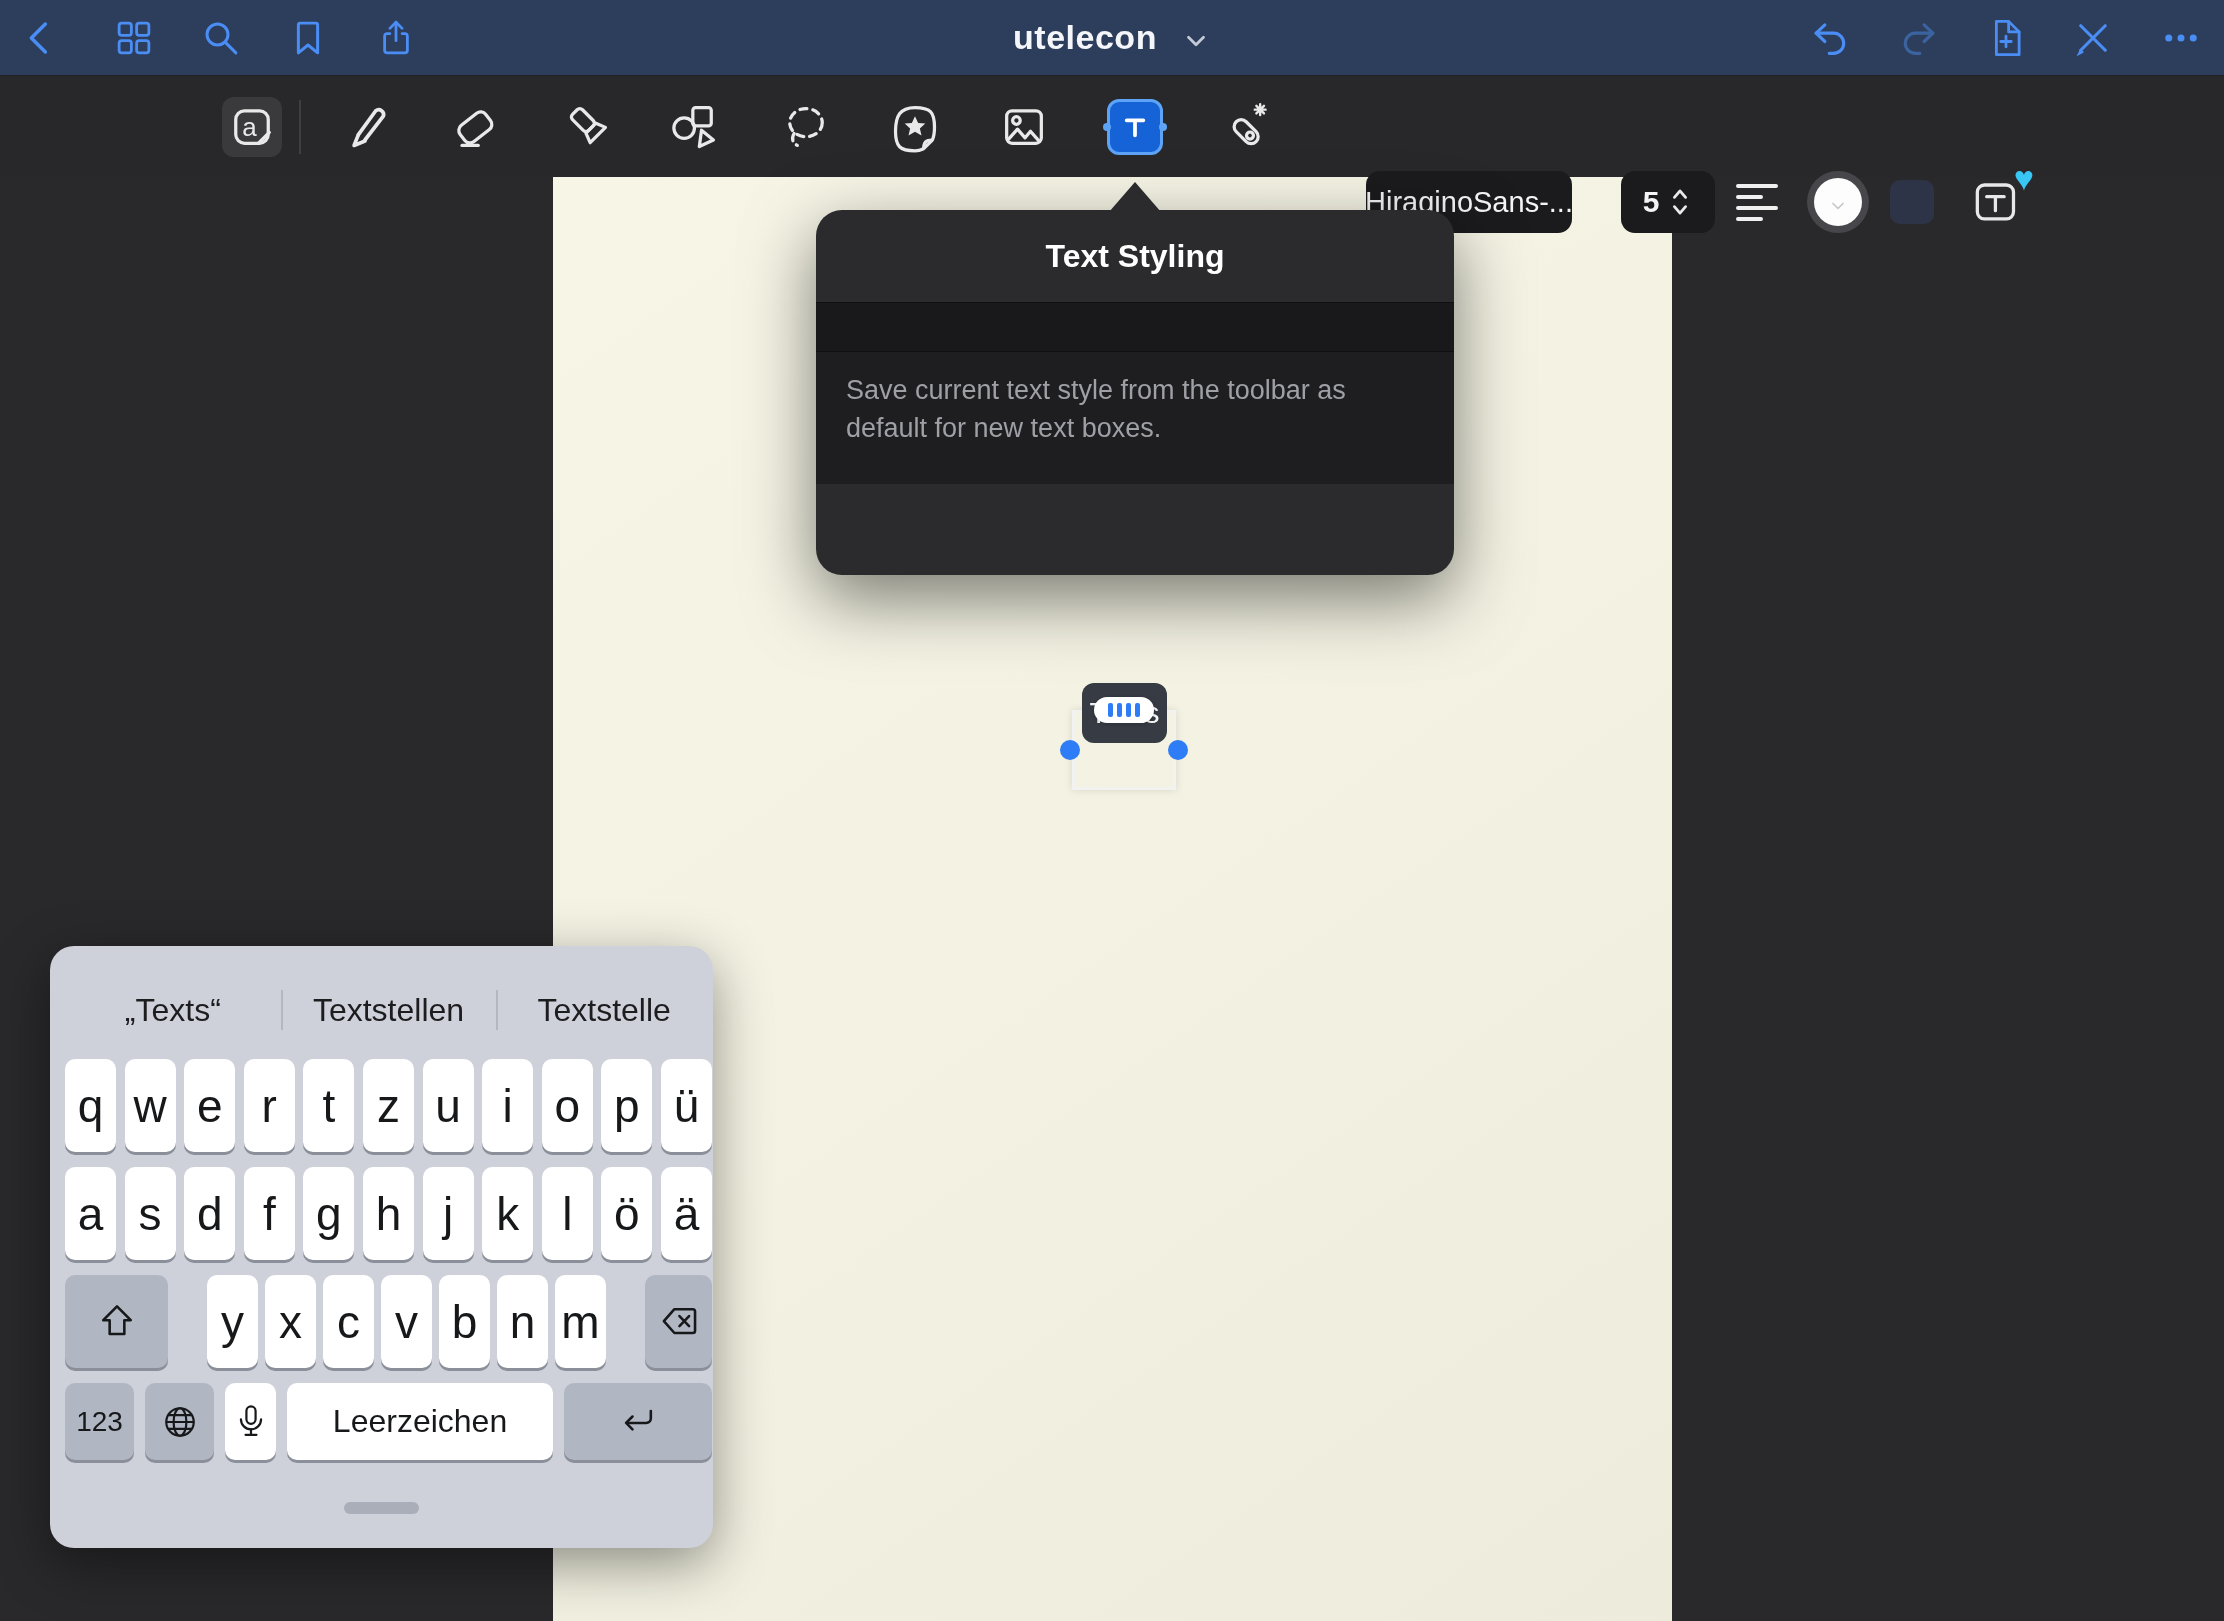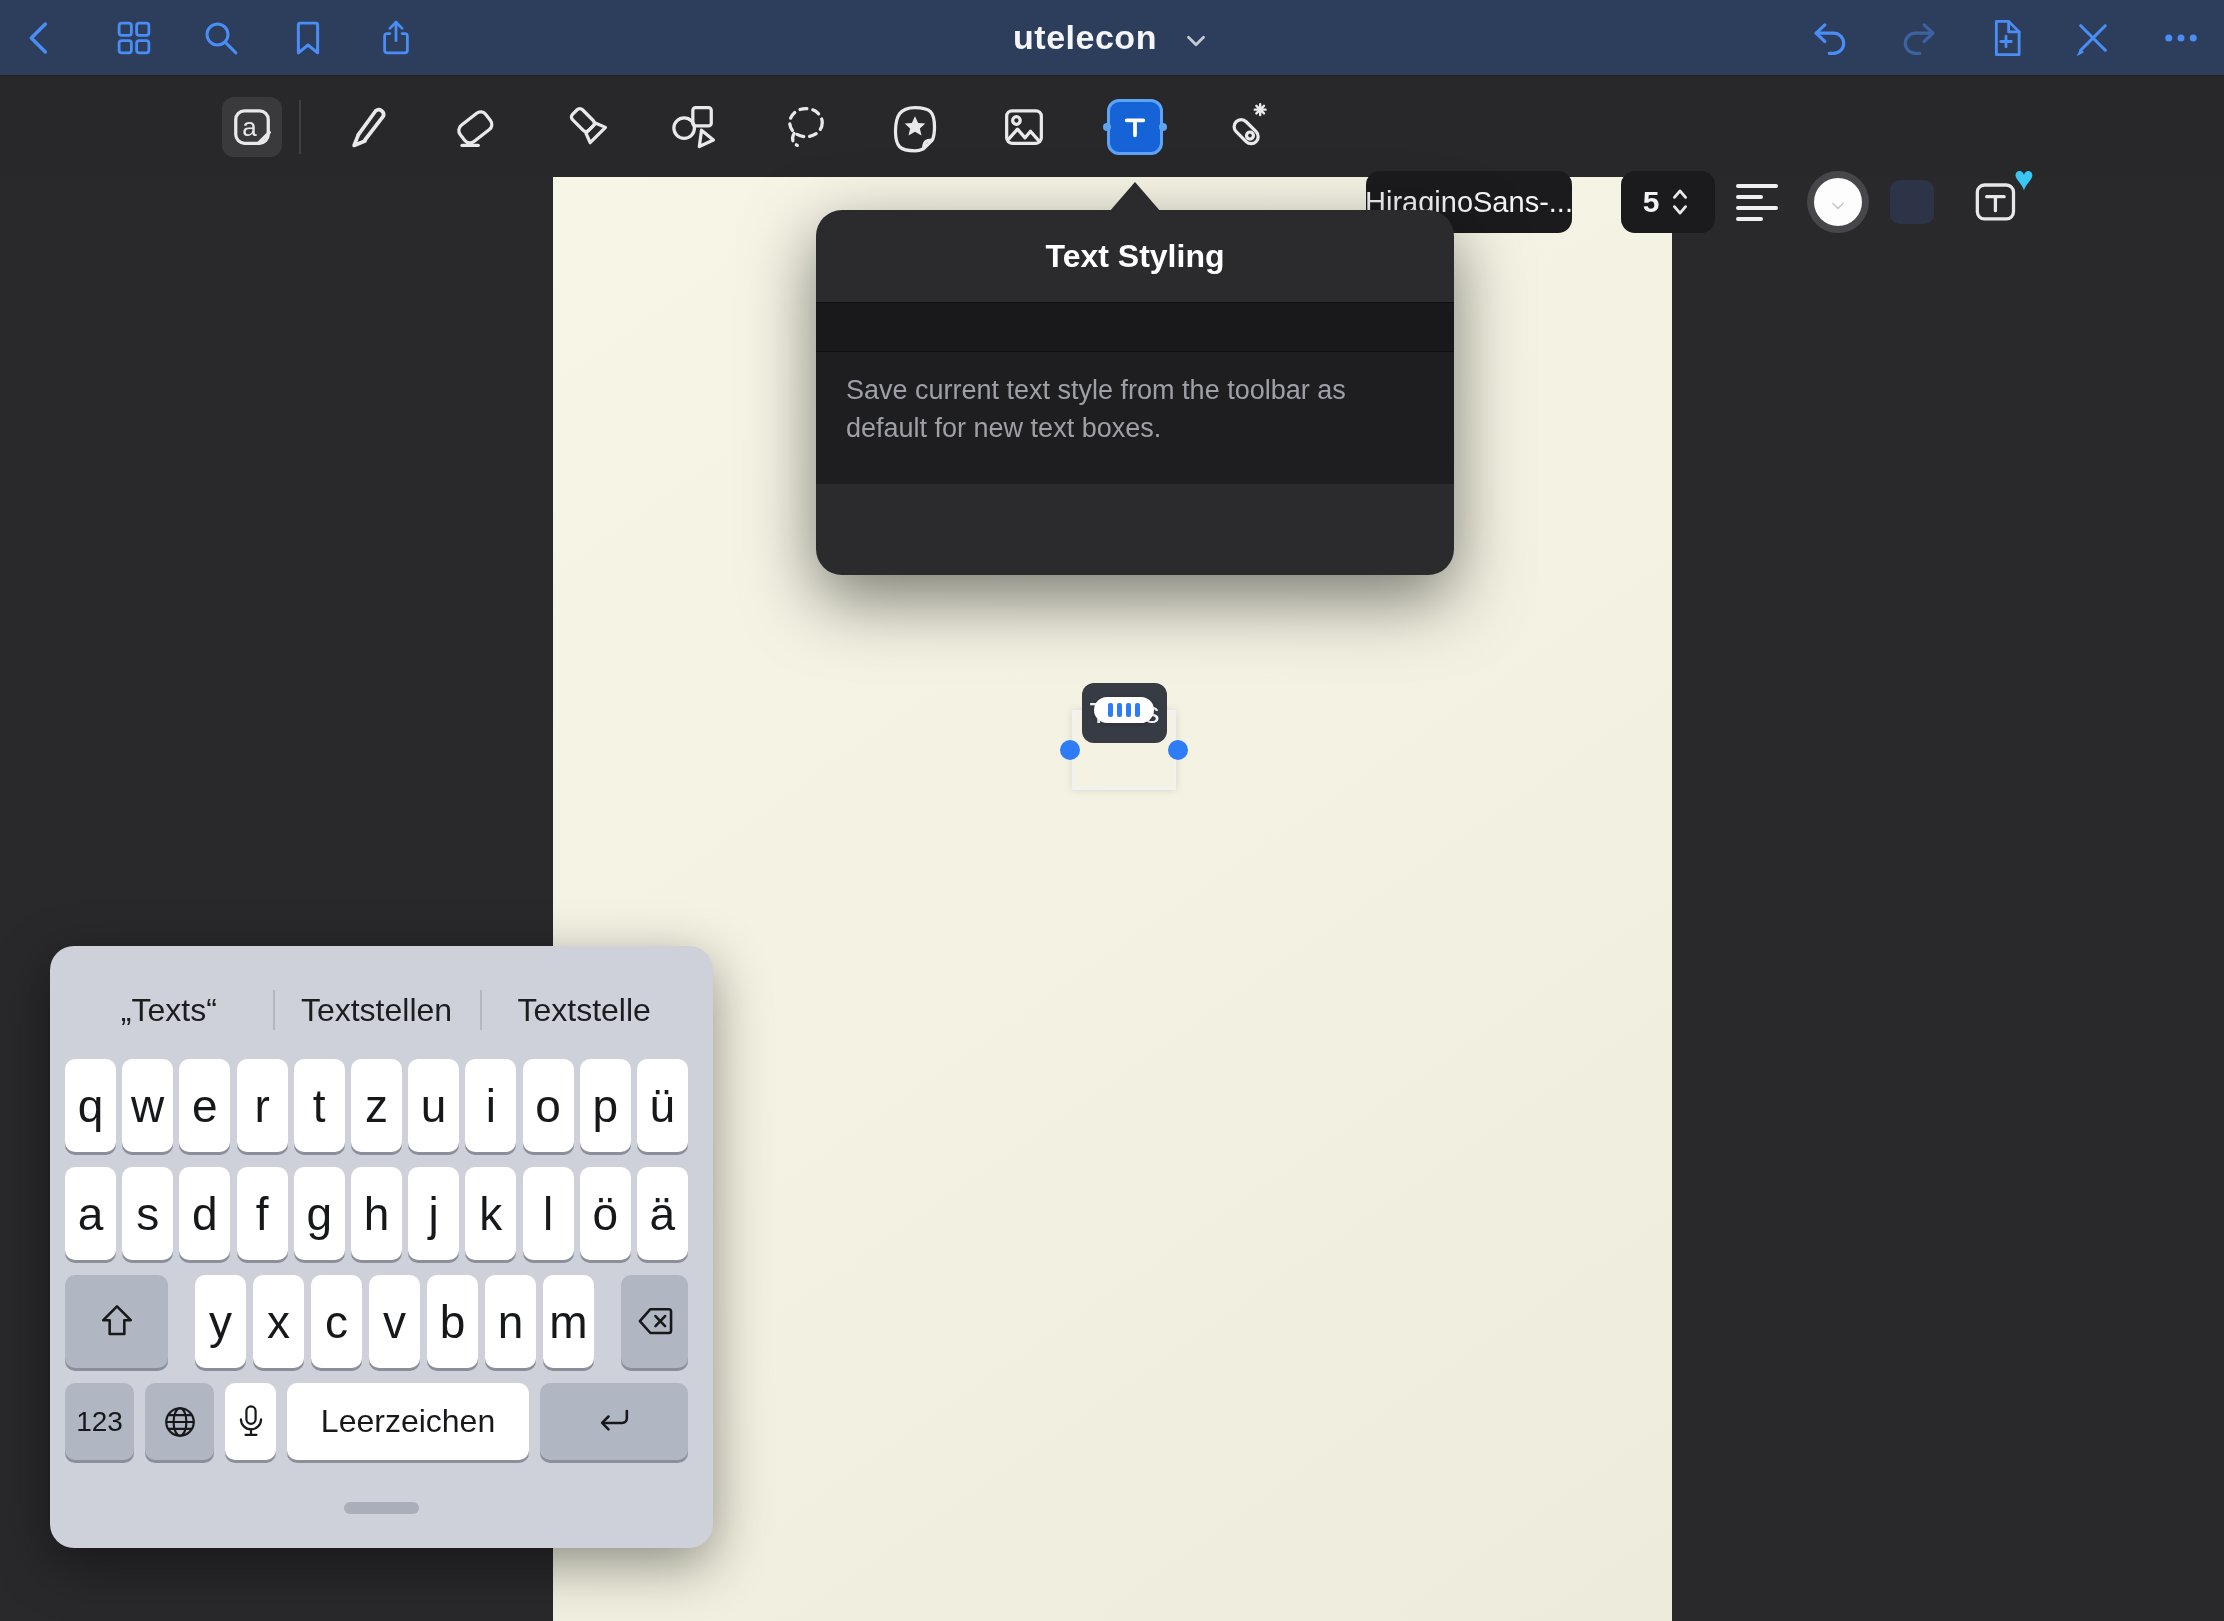--- a/index.html
+++ b/index.html
@@ -55,21 +55,21 @@
 
   
   #sel-frame { position:absolute; left:1072px; top:710px; width:104px; height:80px; border:3px solid #f2f2f0; box-shadow:0 0 8px rgba(0,0,0,.12); z-index:10; }
   #text-obj { position:absolute; left:1082px; top:683px; width:85px; height:60px; background:#363b44; border-radius:12px; display:flex; align-items:center; justify-content:center; color:#f5f6f7; font-size:30px; z-index:11; }
   #drag-pill { position:absolute; left:1094px; top:697px; width:60px; height:26px; background:#ffffff; border-radius:13px; display:flex; align-items:center; justify-content:center; gap:4px; z-index:12; box-shadow:0 1px 4px rgba(0,0,0,.2); }
   #drag-pill i { width:5px; height:14px; border-radius:2px; background:#2e7cf6; }
   .handle { position:absolute; width:20px; height:20px; border-radius:50%; background:#2e7cf6; z-index:12; }
   #handle-l { left:1060px; top:740px; } #handle-r { left:1168px; top:740px; }
 
   
-  #kb { position:absolute; left:50px; top:946px; width:663px; height:602px; background:#ced1da; border-radius:24px; box-shadow:0 16px 55px rgba(0,0,0,.42); z-index:50; padding:30px 25px 0 15px; }
+  #kb { position:absolute; left:50px; top:946px; width:663px; height:602px; background:#ced1da; border-radius:24px; box-shadow:0 16px 55px rgba(0,0,0,.42); z-index:50; padding:30px 1px 0 15px; }
   #kb-sugg { display:flex; height:68px; align-items:center; }
   .sugg-cell { flex:1; display:flex; align-items:center; justify-content:center; color:#1d1d1f; font-size:32px; position:relative; height:100%; }
   .sugg-cell + .sugg-cell::before { content:""; position:absolute; left:0; top:14px; bottom:14px; width:2px; background:#b4b7c0; }
   .kb-row { display:flex; justify-content:space-between; margin-top:15px; height:93px; }
   .kb-row.first { margin-top:15px; }
   .key { width:51px; height:93px; background:#ffffff; border-radius:10px; box-shadow:0 3px 0 #8b8f99; display:flex; align-items:center; justify-content:center; font-size:46px; color:#17181a; }
   .key.gray { background:#b1b6c3; }
   .key.icon svg { width:44px; height:44px; color:#17181a; }
   #row3-letters { width:399px; display:flex; justify-content:space-between; }
   .w-shift { width:103px; } .w-bksp { width:67px; }

